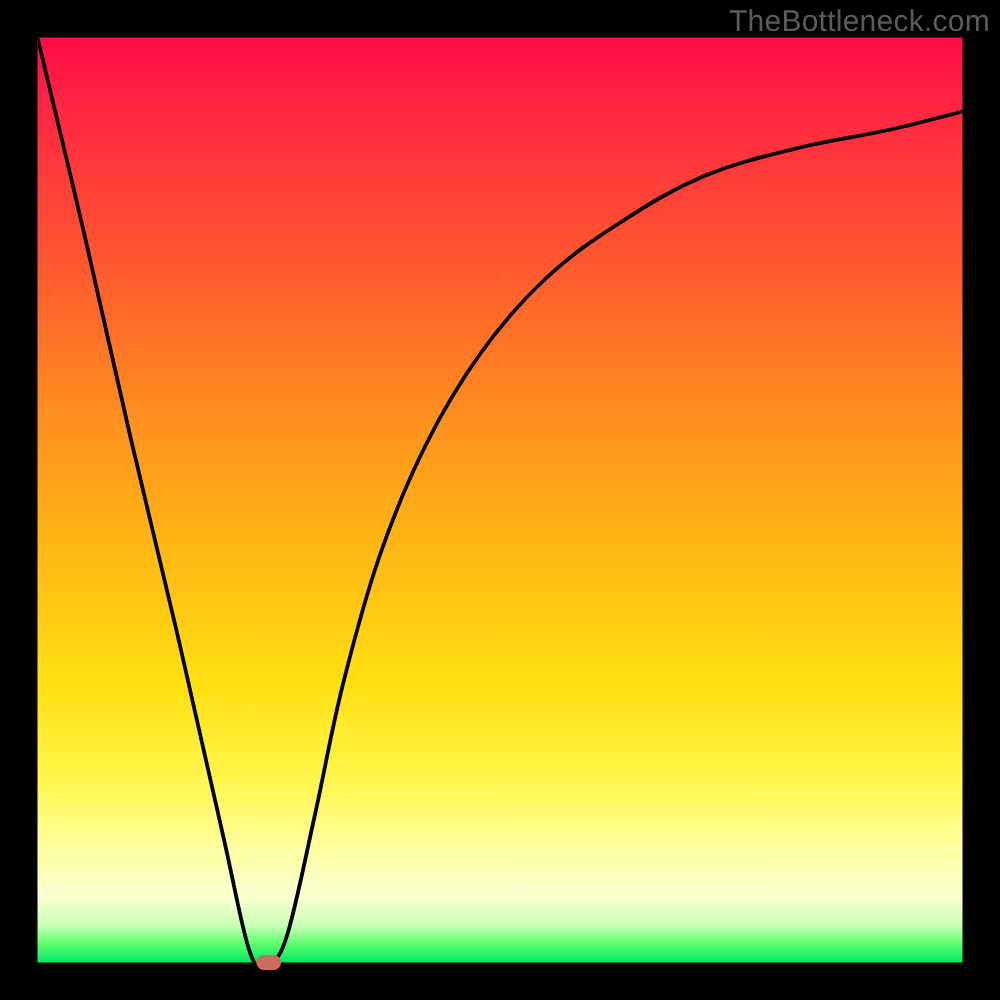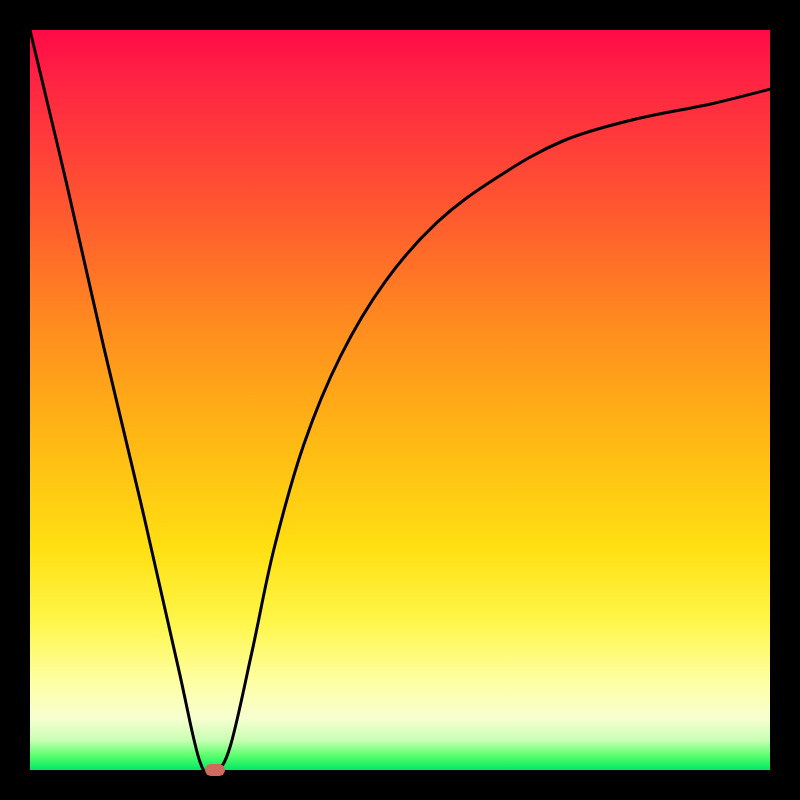--- a/index.html
+++ b/index.html
@@ -67,20 +67,21 @@
     border-radius: 6px;
     transform: translate(-50%, -50%);
     z-index: 4;
   }
 </style>
 </head>
 <body>
 
 <div class="frame">
 
+  <div class="watermark">TheBottleneck.com</div>
 
   <div class="plot">
 
     <svg class="curve" viewBox="0 0 740 740" preserveAspectRatio="none">
       <path id="curve-path" fill="none" stroke="#000" stroke-width="3" stroke-linejoin="round" stroke-linecap="round" d="M 0,0 C 6.66,27.971999999999994 23.68,98.12399999999997 37,155.39999999999998 C 50.32,212.676 60.68,260.92400000000004 74,318.20000000000005 C 87.32,375.47600000000006 97.68,416.324 111,473.6 C 124.32,530.876 137.344,589.78 148,636.4 C 158.656,683.02 163.54000000000002,713.952 170.20000000000002,732.6 C 176.86,751.248 179.672,742.664 185,740 C 190.328,737.336 193.14000000000001,739.112 199.8,717.8 C 206.46,696.4879999999999 214.008,657.564 222,621.6 C 229.992,585.6360000000001 234.876,555.296 244.20000000000002,518 C 253.52400000000003,480.704 261.812,449.032 273.8,414.4 C 285.788,379.768 296.148,354.904 310.8,325.59999999999997 C 325.452,296.29599999999994 337.88399999999996,275.57599999999996 355.2,251.59999999999997 C 372.516,227.62399999999997 387.02000000000004,211.04799999999997 407.00000000000006,192.39999999999998 C 426.9800000000001,173.75199999999998 443.556,162.652 466.2,148 C 488.844,133.348 507.49199999999996,121.656 532.8,111 C 558.108,100.344 580.16,95.45999999999995 606.8,88.79999999999995 C 633.4399999999999,82.13999999999996 656.8240000000001,79.328 680.8000000000001,74 C 704.7760000000001,68.672 729.344,61.86399999999995 740,59.19999999999993"></path>
     </svg>
 
     <div id="min-marker" class="min-marker" style="left: 185px; top: 740px; background: rgb(207, 106, 94);"></div>
 
   </div>

